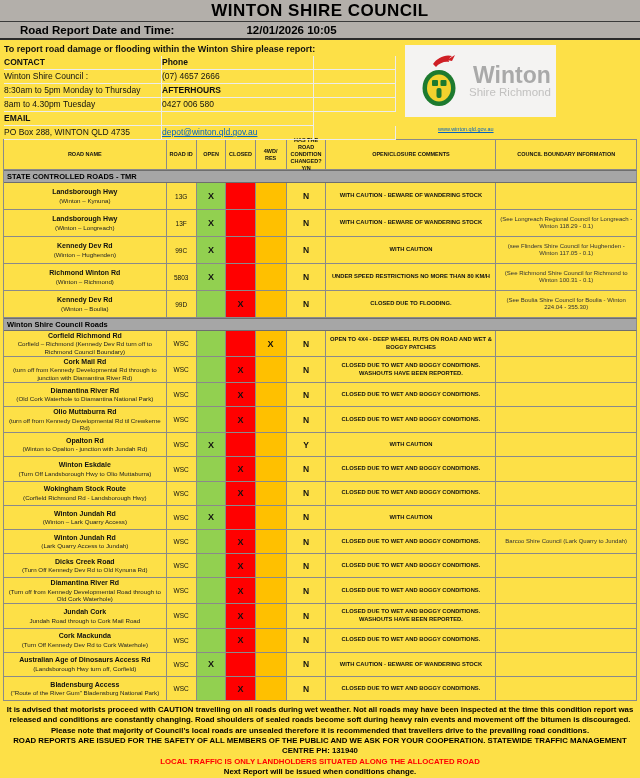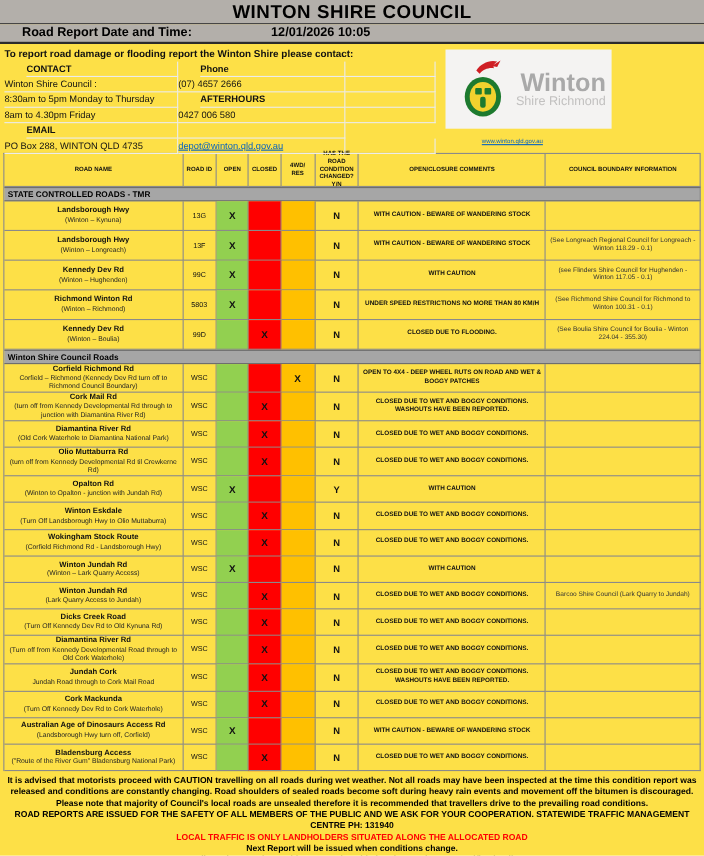--- a/index.html
+++ b/index.html
@@ -13,21 +13,21 @@
              display:flex;align-items:center;}
   .band-date .lbl{font-size:11.5px;font-weight:bold;margin-left:20px;color:#000;}
   .band-date .val{font-size:11.5px;font-weight:bold;margin-left:72px;color:#000;}
   
   .contact{position:relative;height:99px;}
   .intro{font-size:9px;font-weight:bold;padding:4px 0 2px 4px;}
   .cgrid{margin-left:4px;width:392px;}
   .crow{display:grid;grid-template-columns:158px 152px 82px;}
   .ccell{font-size:8.5px;height:13px;line-height:13px;border-bottom:1px solid #ececec;
          border-right:1px solid #ececec;white-space:nowrap;overflow:hidden;}
-  .ccell.b{font-weight:bold;margin-left:20px;}
+  .ccell.b{font-weight:bold;}
   .ccell a{color:#0563c1;text-decoration:underline;}
   .logo-box{position:absolute;left:405px;top:5px;width:151px;height:72px;background:#f4f3f2;
             display:flex;align-items:center;}
   .logo-crest{margin-left:14px;}
   .logo-words{margin-left:6px;line-height:1;}
   .lw1{font-size:23px;font-weight:bold;color:#a9a9a9;text-align:right;}
   .lw2{font-size:11.5px;color:#c2c1c0;}
   .site-link{position:absolute;left:438px;top:86px;font-size:5.5px;color:#0563c1;text-decoration:underline;}
   
   .rtable{margin:0 3px;border-top:1px solid #8a8a8a;border-left:1px solid #8a8a8a;}
@@ -64,39 +64,39 @@
   <div class="band-title">
     <span class="t">WINTON SHIRE COUNCIL</span>
   </div>
 
   <div class="band-date">
     <span class="lbl">Road Report Date and Time:</span>
     <span class="val">12/01/2026 10:05</span>
   </div>
 
   <div class="contact">
-    <div class="intro">To report road damage or flooding report the Winton Shire please contact:</div>
+    <div class="intro">To report road damage or flooding within the Winton Shire please report:</div>
     <div class="cgrid">
       <div class="crow">
         <div class="ccell b">CONTACT</div>
         <div class="ccell b">Phone</div>
         <div class="ccell"></div>
       </div>
       <div class="crow">
         <div class="ccell">Winton Shire Council :</div>
         <div class="ccell">(07) 4657 2666</div>
         <div class="ccell"></div>
       </div>
       <div class="crow">
         <div class="ccell">8:30am to 5pm Monday to Thursday</div>
         <div class="ccell b">AFTERHOURS</div>
         <div class="ccell"></div>
       </div>
       <div class="crow">
-        <div class="ccell">8am to 4.30pm Friday</div>
+        <div class="ccell">8am to 4.30pm Tuesday</div>
         <div class="ccell">0427 006 580</div>
         <div class="ccell"></div>
       </div>
       <div class="crow">
         <div class="ccell b">EMAIL</div>
         <div class="ccell"></div>
       </div>
       <div class="crow">
         <div class="ccell">PO Box 288, WINTON QLD 4735</div>
         <div class="ccell"><a href="#">depot@winton.qld.gov.au</a></div>

